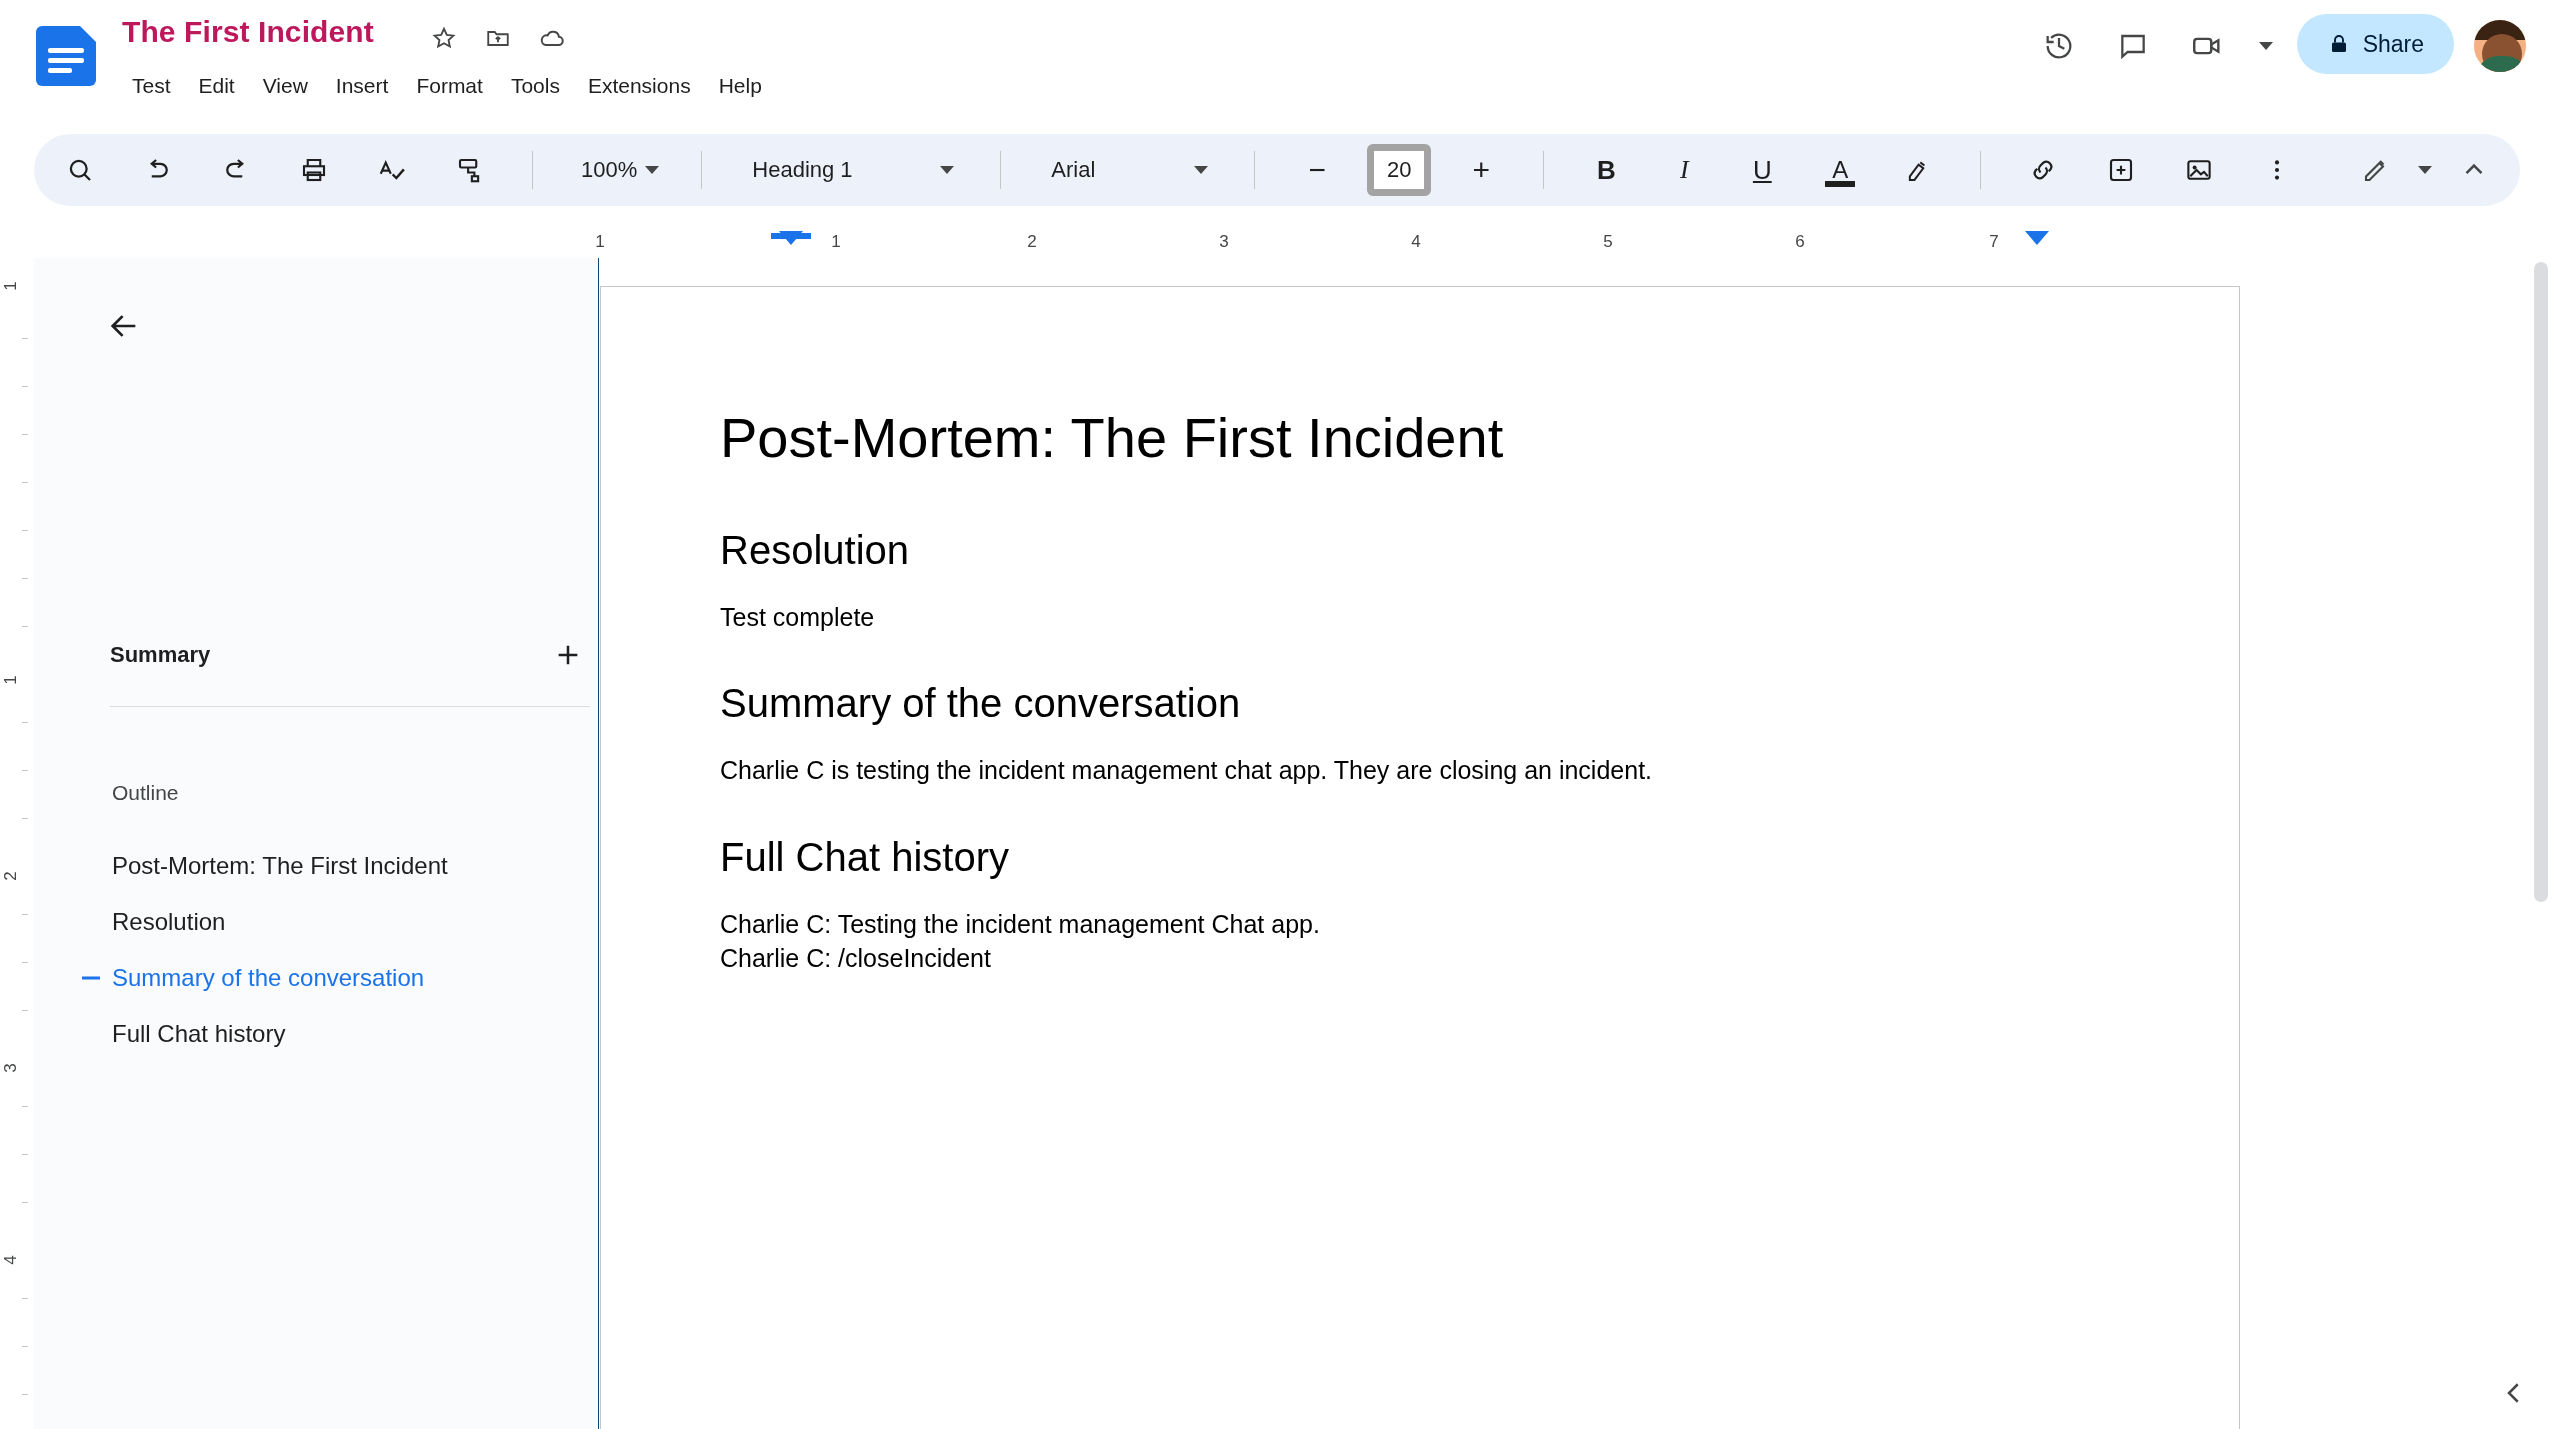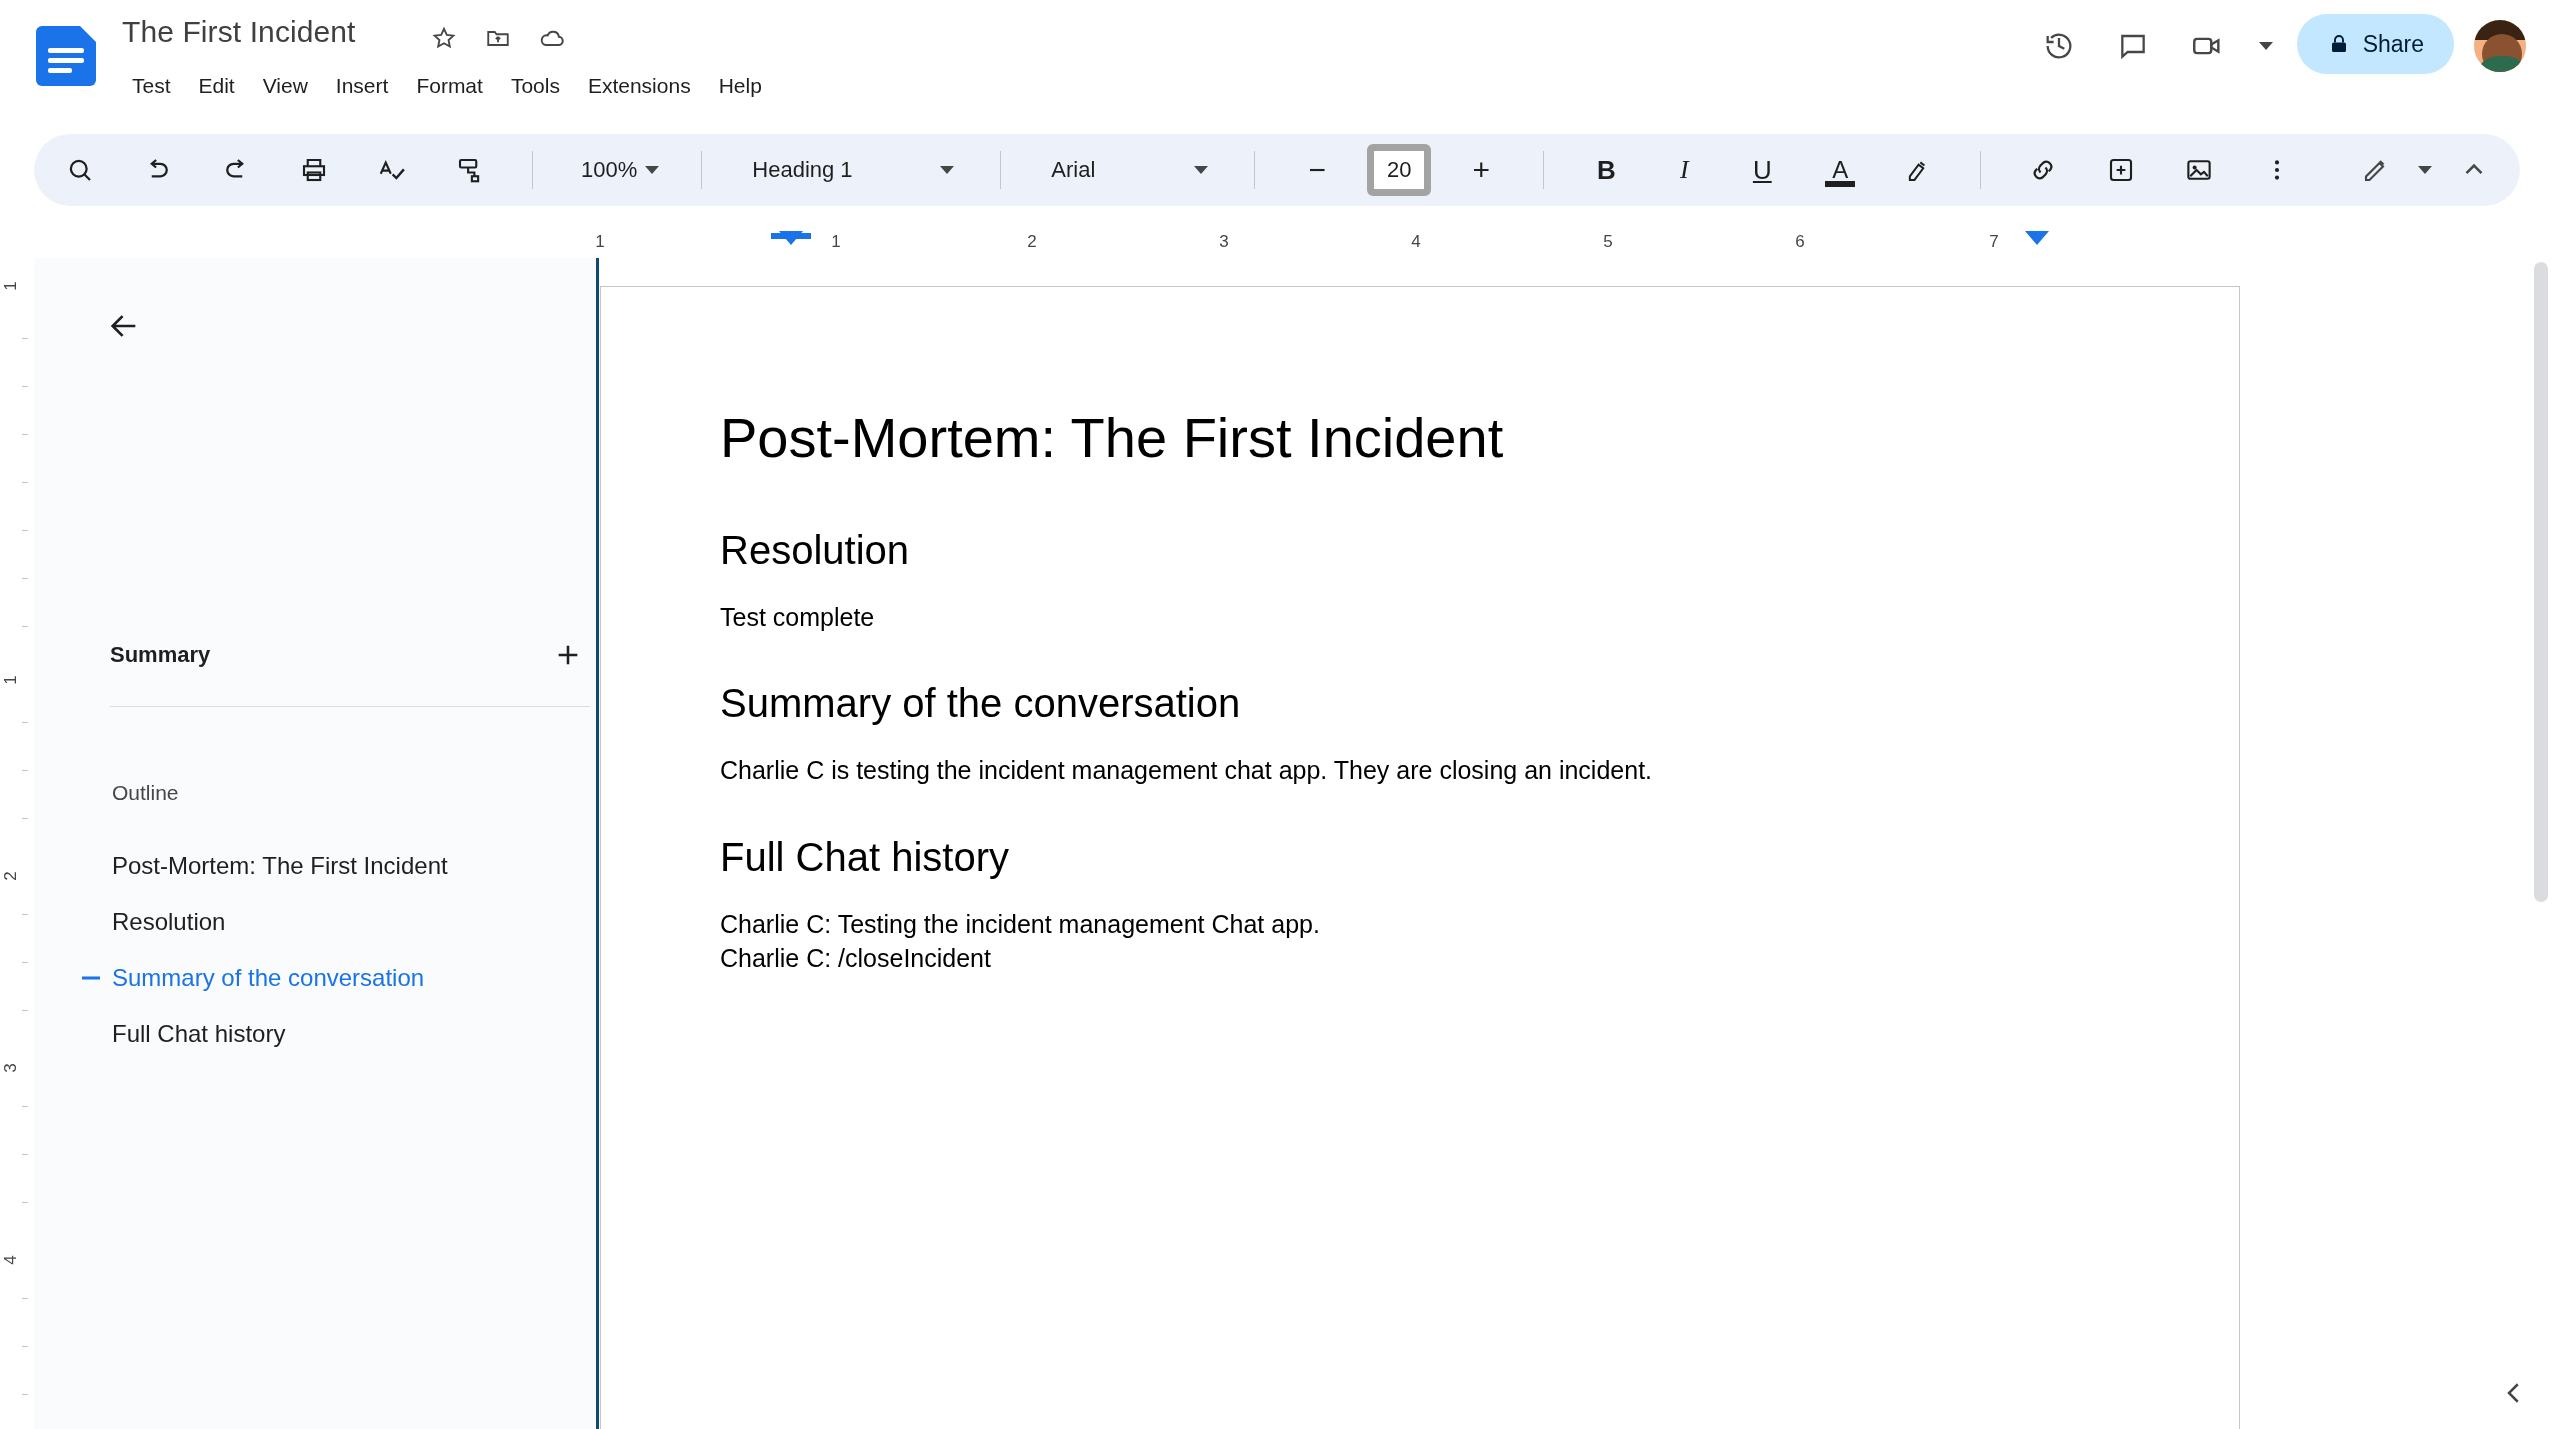--- a/index.html
+++ b/index.html
@@ -28,22 +28,23 @@
   .doc-logo .line {
     position: absolute; left: 12px; width: 36px; height: 5px;
     background: #ffffff; border-radius: 2px;
   }
   .doc-logo .l1 { top: 22px; }
   .doc-logo .l2 { top: 32px; }
   .doc-logo .l3 { top: 42px; width: 24px; }
 
   .doc-title {
     position: absolute; left: 122px; top: 15px;
-    font-size: 30px; color: #404040; letter-spacing: 0.1px;
+    font-size: 30px; color: #be185d; letter-spacing: 0.1px;
     white-space: nowrap;
+    font-weight: bold;
   }
   .title-icons { position: absolute; left: 428px; top: 22px; display: flex; gap: 22px; }
   .title-icons .ticon {
     width: 32px; height: 32px; display: flex; align-items: center; justify-content: center;
     color: #444746;
   }
   .menubar {
     position: absolute; left: 118px; top: 68px; display: flex; gap: 0px;
     font-size: 009px;
   }
@@ -144,21 +145,21 @@
   }
   .vruler-num {
     position: absolute; left: 6px; font-size: 17px; color: #444746;
     transform: rotate(-90deg);
   }
   .vruler-tick { position: absolute; left: 22px; width: 6px; height: 1px; background: #c4c7c5; }
 
   
   .outline-panel {
     position: absolute; left: 34px; top: 258px; width: 565px; height: 1171px;
-    background: #f9fbfd; border-right: 3px solid #0c4a6e;
+    background: #f9fbfd; border-right: 1px solid #0c4a6e;
   }
   .back-arrow {
     position: absolute; left: 62px; top: 40px; width: 56px; height: 56px;
     display: flex; align-items: center; justify-content: center; color: #1f1f1f; cursor: pointer;
   }
   .summary-row {
     position: absolute; left: 76px; top: 375px; width: 480px;
     display: flex; align-items: center; justify-content: space-between;
   }
   .summary-label { font-size: 22px; color: #1f1f1f; font-weight: bold; }

